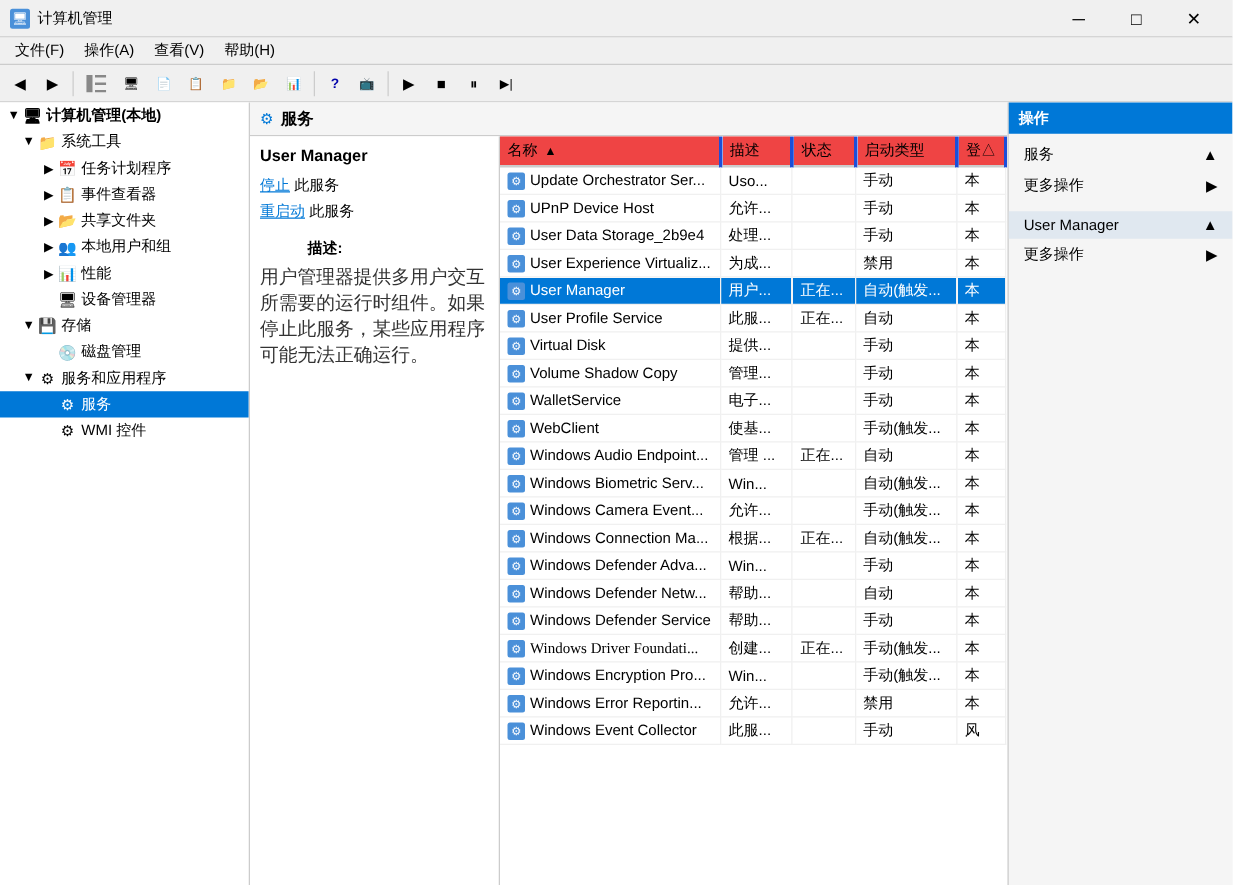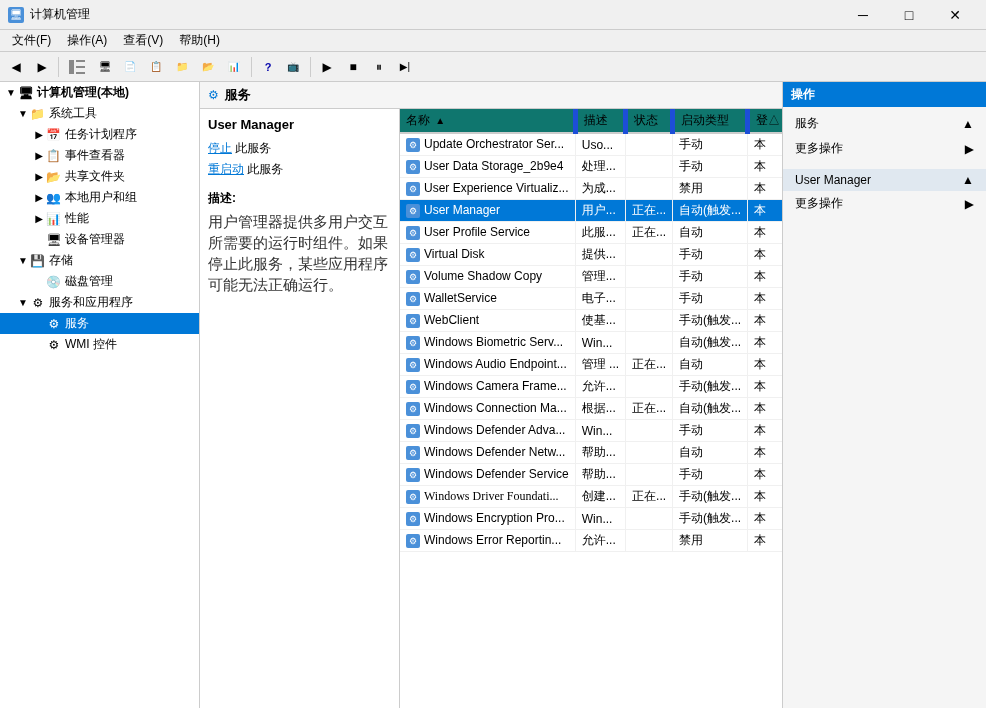--- a/index.html
+++ b/index.html
@@ -159,42 +159,43 @@
     .info-link {
       color: #0078d7;
       cursor: pointer;
       text-decoration: underline;
       display: inline;
     }
     .info-desc-label {
       font-weight: bold;
       margin-top: 12px;
       margin-bottom: 4px;
+      margin-left: 38px;
     }
     .info-desc-text {
       font-size: 15px;
       line-height: 1.4;
       color: #333;
     }
 
     
     .services-table-container {
       flex: 1;
       overflow-y: auto;
       overflow-x: auto;
     }
     .services-table {
       width: 100%;
       border-collapse: collapse;
       font-size: 12px;
     }
     .services-table th {
-      background: #0f766e;
+      background: #ef4444;
       border-bottom: 2px solid #ccc;
-      border-right: 5px solid #1d4ed8;
+      border-right: 3px solid #1d4ed8;
       padding: 3px 6px;
       text-align: left;
       font-weight: normal;
       white-space: nowrap;
       cursor: pointer;
       position: sticky;
       top: 0;
       z-index: 1;
     }
     .services-table td {
@@ -204,21 +205,21 @@
       white-space: nowrap;
       overflow: hidden;
       text-overflow: ellipsis;
       max-width: 150px;
     }
     .services-table tr.selected td { background: #0078d7; color: white; margin-top: 32px; }
     .sort-arrow { font-size: 10px; margin-left: 2px; }
 
     
     .right-panel {
-      width: 204px;
+      width: 180px;
       border-left: 1px solid #ccc;
       background: #f5f5f5;
       flex-shrink: 0;
     }
     .right-panel-title {
       background: #0078d7;
       color: white;
       padding: 4px 8px;
       font-size: 12px;
       font-weight: bold;
@@ -422,20 +423,27 @@
           </thead>
           <tbody id="services-tbody">
           <tr>
                 <td style="max-width: 180px;"><span style="display: inline-block; width: 14px; height: 14px; background: rgb(74, 144, 217); border-radius: 2px; margin-right: 4px; vertical-align: middle; font-size: 9px; text-align: center; line-height: 14px; color: white;">⚙</span><span>Update Orchestrator Ser...</span></td>
                 <td style="max-width: 80px;">Uso...</td>
                 <td></td>
                 <td>手动</td>
                 <td>本</td>
               </tr>
               <tr>
+                <td style="max-width: 180px;"><span style="display: inline-block; width: 14px; height: 14px; background: rgb(74, 144, 217); border-radius: 2px; margin-right: 4px; vertical-align: middle; font-size: 9px; text-align: center; line-height: 14px; color: white;">⚙</span><span>UPnP Device Host</span></td>
+                <td style="max-width: 80px;">允许...</td>
+                <td></td>
+                <td>手动</td>
+                <td>本</td>
+              </tr>
+              <tr>
                 <td style="max-width: 180px;"><span style="display: inline-block; width: 14px; height: 14px; background: rgb(74, 144, 217); border-radius: 2px; margin-right: 4px; vertical-align: middle; font-size: 9px; text-align: center; line-height: 14px; color: white;">⚙</span><span>User Data Storage_2b9e4</span></td>
                 <td style="max-width: 80px;">处理...</td>
                 <td></td>
                 <td>手动</td>
                 <td>本</td>
               </tr>
               <tr>
                 <td style="max-width: 180px;"><span style="display: inline-block; width: 14px; height: 14px; background: rgb(74, 144, 217); border-radius: 2px; margin-right: 4px; vertical-align: middle; font-size: 9px; text-align: center; line-height: 14px; color: white;">⚙</span><span>User Experience Virtualiz...</span></td>
                 <td style="max-width: 80px;">为成...</td>
                 <td></td>
@@ -478,35 +486,35 @@
                 <td>本</td>
               </tr>
               <tr>
                 <td style="max-width: 180px;"><span style="display: inline-block; width: 14px; height: 14px; background: rgb(74, 144, 217); border-radius: 2px; margin-right: 4px; vertical-align: middle; font-size: 9px; text-align: center; line-height: 14px; color: white;">⚙</span><span>WebClient</span></td>
                 <td style="max-width: 80px;">使基...</td>
                 <td></td>
                 <td>手动(触发...</td>
                 <td>本</td>
               </tr>
               <tr>
-                <td style="max-width: 180px;"><span style="display: inline-block; width: 14px; height: 14px; background: rgb(74, 144, 217); border-radius: 2px; margin-right: 4px; vertical-align: middle; font-size: 9px; text-align: center; line-height: 14px; color: white;">⚙</span><span>Windows Biometric Serv...</span></td>
-                <td style="max-width: 80px;">Win...</td>
-                <td></td>
-                <td>自动(触发...</td>
-                <td>本</td>
-              </tr>
-              <tr>
                 <td style="max-width: 180px;"><span style="display: inline-block; width: 14px; height: 14px; background: rgb(74, 144, 217); border-radius: 2px; margin-right: 4px; vertical-align: middle; font-size: 9px; text-align: center; line-height: 14px; color: white;">⚙</span><span>Windows Audio Endpoint...</span></td>
                 <td style="max-width: 80px;">管理 ...</td>
                 <td>正在...</td>
                 <td>自动</td>
                 <td>本</td>
               </tr>
               <tr>
-                <td style="max-width: 180px;"><span style="display: inline-block; width: 14px; height: 14px; background: rgb(74, 144, 217); border-radius: 2px; margin-right: 4px; vertical-align: middle; font-size: 9px; text-align: center; line-height: 14px; color: white;">⚙</span><span>Windows Camera Frame...</span></td>
+                <td style="max-width: 180px;"><span style="display: inline-block; width: 14px; height: 14px; background: rgb(74, 144, 217); border-radius: 2px; margin-right: 4px; vertical-align: middle; font-size: 9px; text-align: center; line-height: 14px; color: white;">⚙</span><span>Windows Biometric Serv...</span></td>
+                <td style="max-width: 80px;">Win...</td>
+                <td></td>
+                <td>自动(触发...</td>
+                <td>本</td>
+              </tr>
+              <tr>
+                <td style="max-width: 180px;"><span style="display: inline-block; width: 14px; height: 14px; background: rgb(74, 144, 217); border-radius: 2px; margin-right: 4px; vertical-align: middle; font-size: 9px; text-align: center; line-height: 14px; color: white;">⚙</span><span>Windows Camera Event...</span></td>
                 <td style="max-width: 80px;">允许...</td>
                 <td></td>
                 <td>手动(触发...</td>
                 <td>本</td>
               </tr>
               <tr>
                 <td style="max-width: 180px;"><span style="display: inline-block; width: 14px; height: 14px; background: rgb(74, 144, 217); border-radius: 2px; margin-right: 4px; vertical-align: middle; font-size: 9px; text-align: center; line-height: 14px; color: white;">⚙</span><span>Windows Connection Ma...</span></td>
                 <td style="max-width: 80px;">根据...</td>
                 <td>正在...</td>
                 <td>自动(触发...</td>
@@ -546,20 +554,27 @@
                 <td></td>
                 <td>手动(触发...</td>
                 <td>本</td>
               </tr>
               <tr>
                 <td style="max-width: 180px;"><span style="display: inline-block; width: 14px; height: 14px; background: rgb(74, 144, 217); border-radius: 2px; margin-right: 4px; vertical-align: middle; font-size: 9px; text-align: center; line-height: 14px; color: white;">⚙</span><span>Windows Error Reportin...</span></td>
                 <td style="max-width: 80px;">允许...</td>
                 <td></td>
                 <td>禁用</td>
                 <td>本</td>
+              </tr>
+              <tr>
+                <td style="max-width: 180px;"><span style="display: inline-block; width: 14px; height: 14px; background: rgb(74, 144, 217); border-radius: 2px; margin-right: 4px; vertical-align: middle; font-size: 9px; text-align: center; line-height: 14px; color: white;">⚙</span><span>Windows Event Collector</span></td>
+                <td style="max-width: 80px;">此服...</td>
+                <td></td>
+                <td>手动</td>
+                <td>风</td>
               </tr>
             </tbody>
         </table>
       </div>
 
     </div>
 
 
   </div>
 

